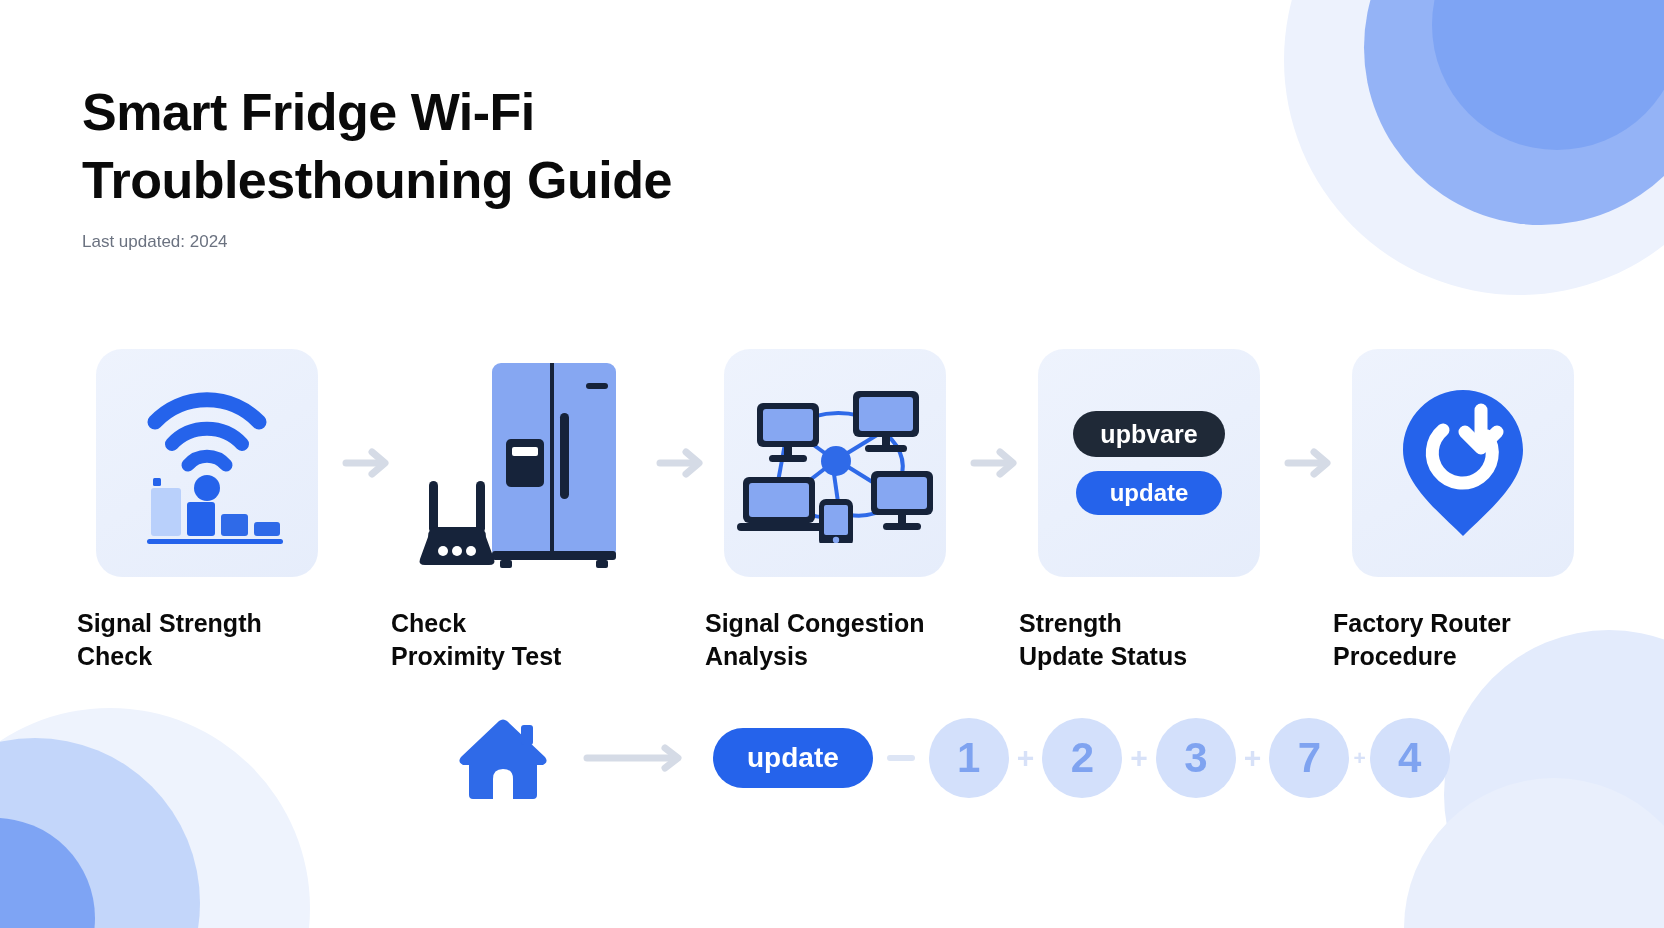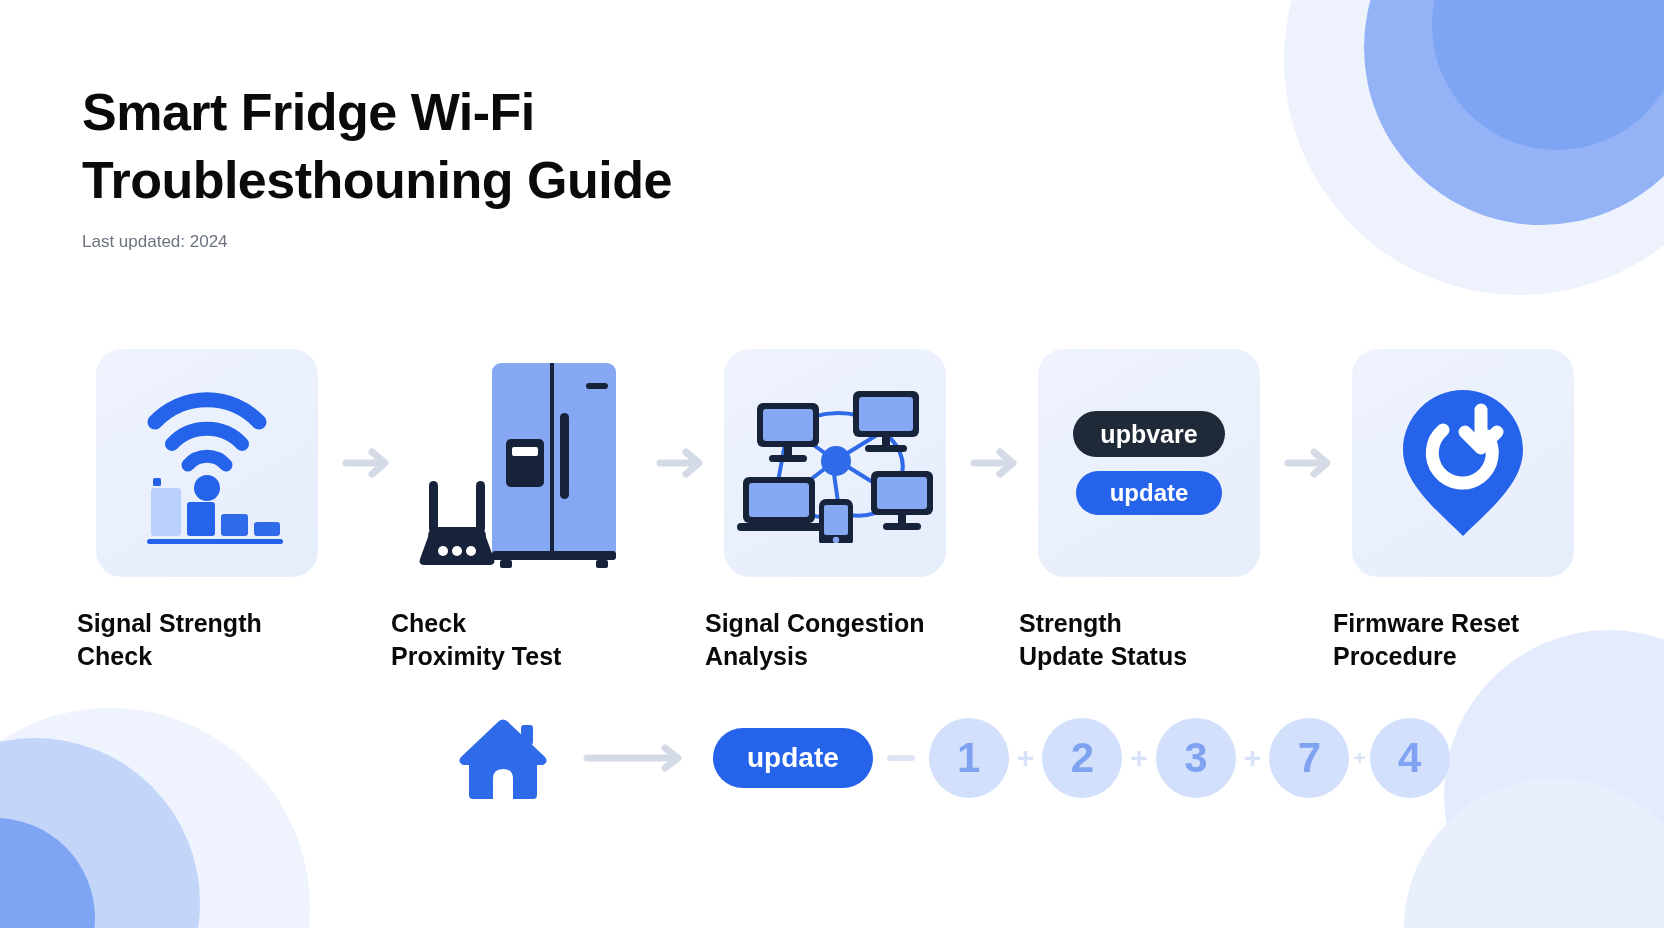--- a/index.html
+++ b/index.html
@@ -351,21 +351,21 @@
 
     <div class="step">
       <div class="step-card">
         <svg width="128" height="150" viewBox="0 0 128 150">
           <path d="M64 2 C31 2 4 29 4 62 C4 96 40 124 64 148 C88 124 124 96 124 62 C124 29 97 2 64 2 Z" fill="#2563eb"></path>
           <path d="M44 42 A30 30 0 1 0 88 48" fill="none" stroke="#ffffff" stroke-width="13" stroke-linecap="round"></path>
           <path d="M82 22 L82 58" stroke="#ffffff" stroke-width="13" stroke-linecap="round"></path>
           <path d="M66 44 L82 60 L98 44" fill="none" stroke="#ffffff" stroke-width="13" stroke-linecap="round" stroke-linejoin="round"></path>
         </svg>
       </div>
-      <div class="step-label">Firmware Reset
+      <div class="step-label">Factory Router
 Procedure</div>
     </div>
 
   </div>
 
   <div class="bottom-flow">
 
     <div class="home-icon">
       <svg width="96" height="86" viewBox="0 0 96 86">
         <path d="M6 44 L44 8 Q48 5 52 8 L90 44 Q94 49 88 52 L82 52 L82 82 Q82 86 78 86 L58 86 L58 66 Q58 56 48 56 Q38 56 38 66 L38 86 L18 86 Q14 86 14 82 L14 52 L8 52 Q2 49 6 44 Z" fill="#2f6ae8"></path>

